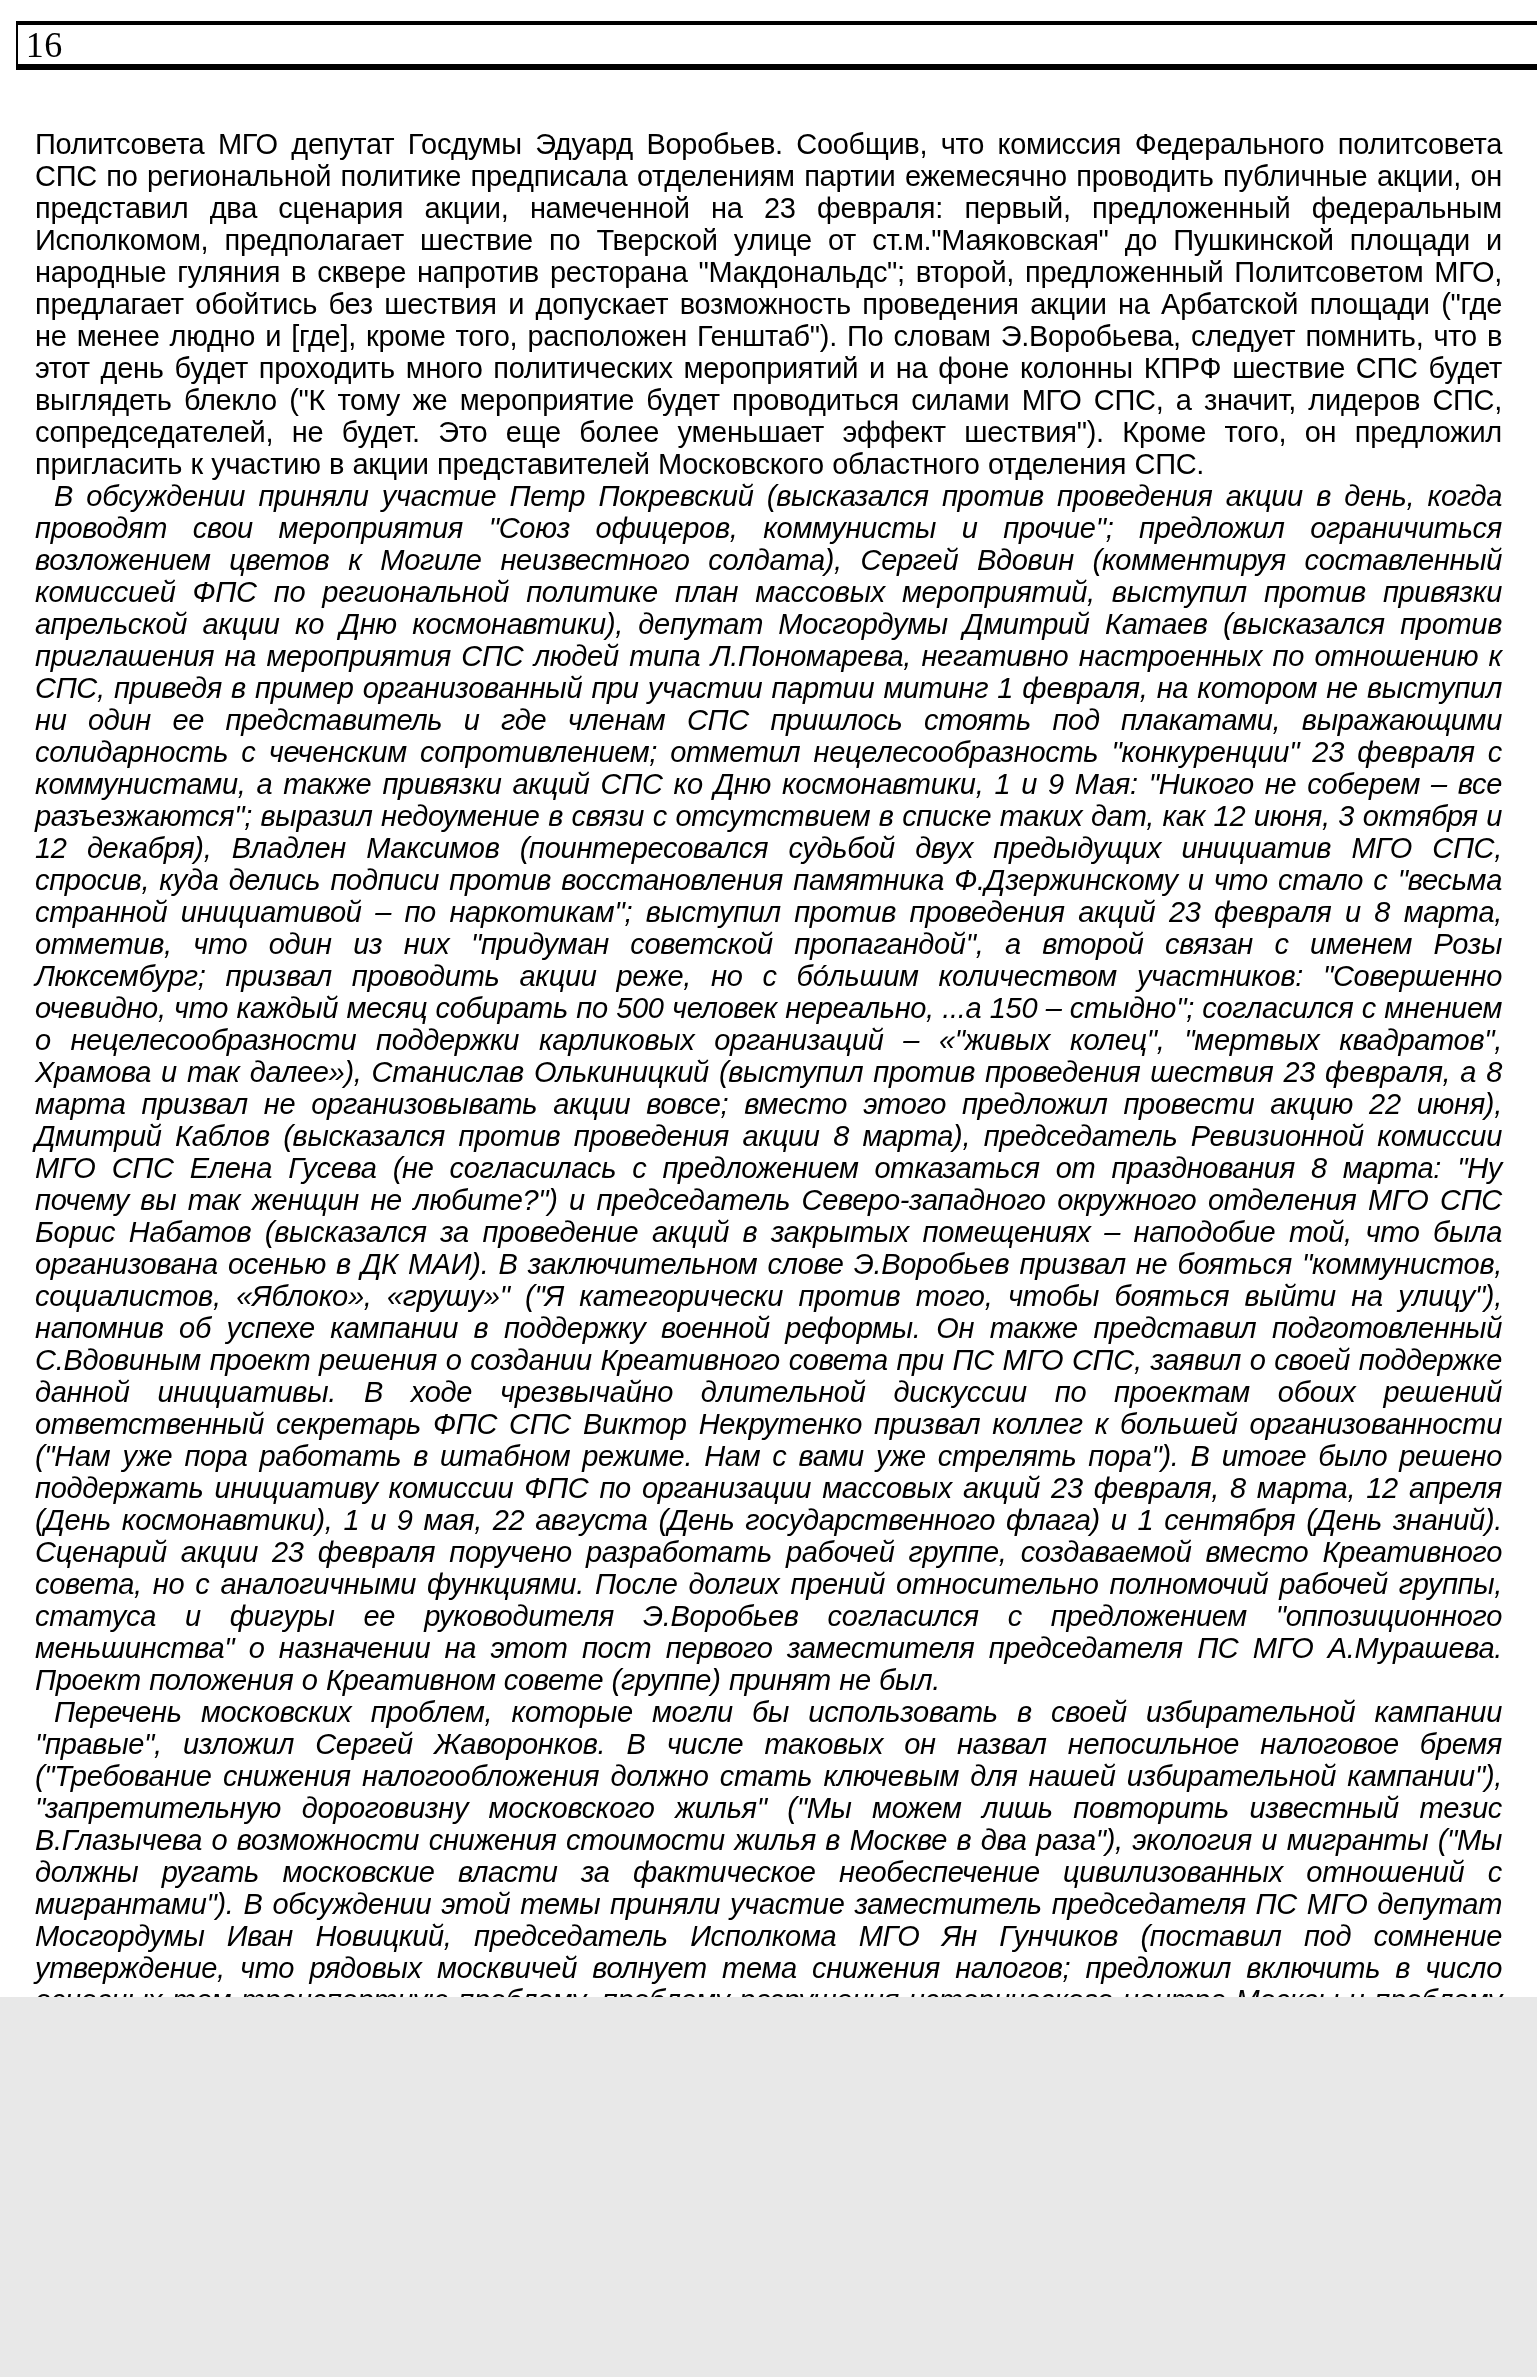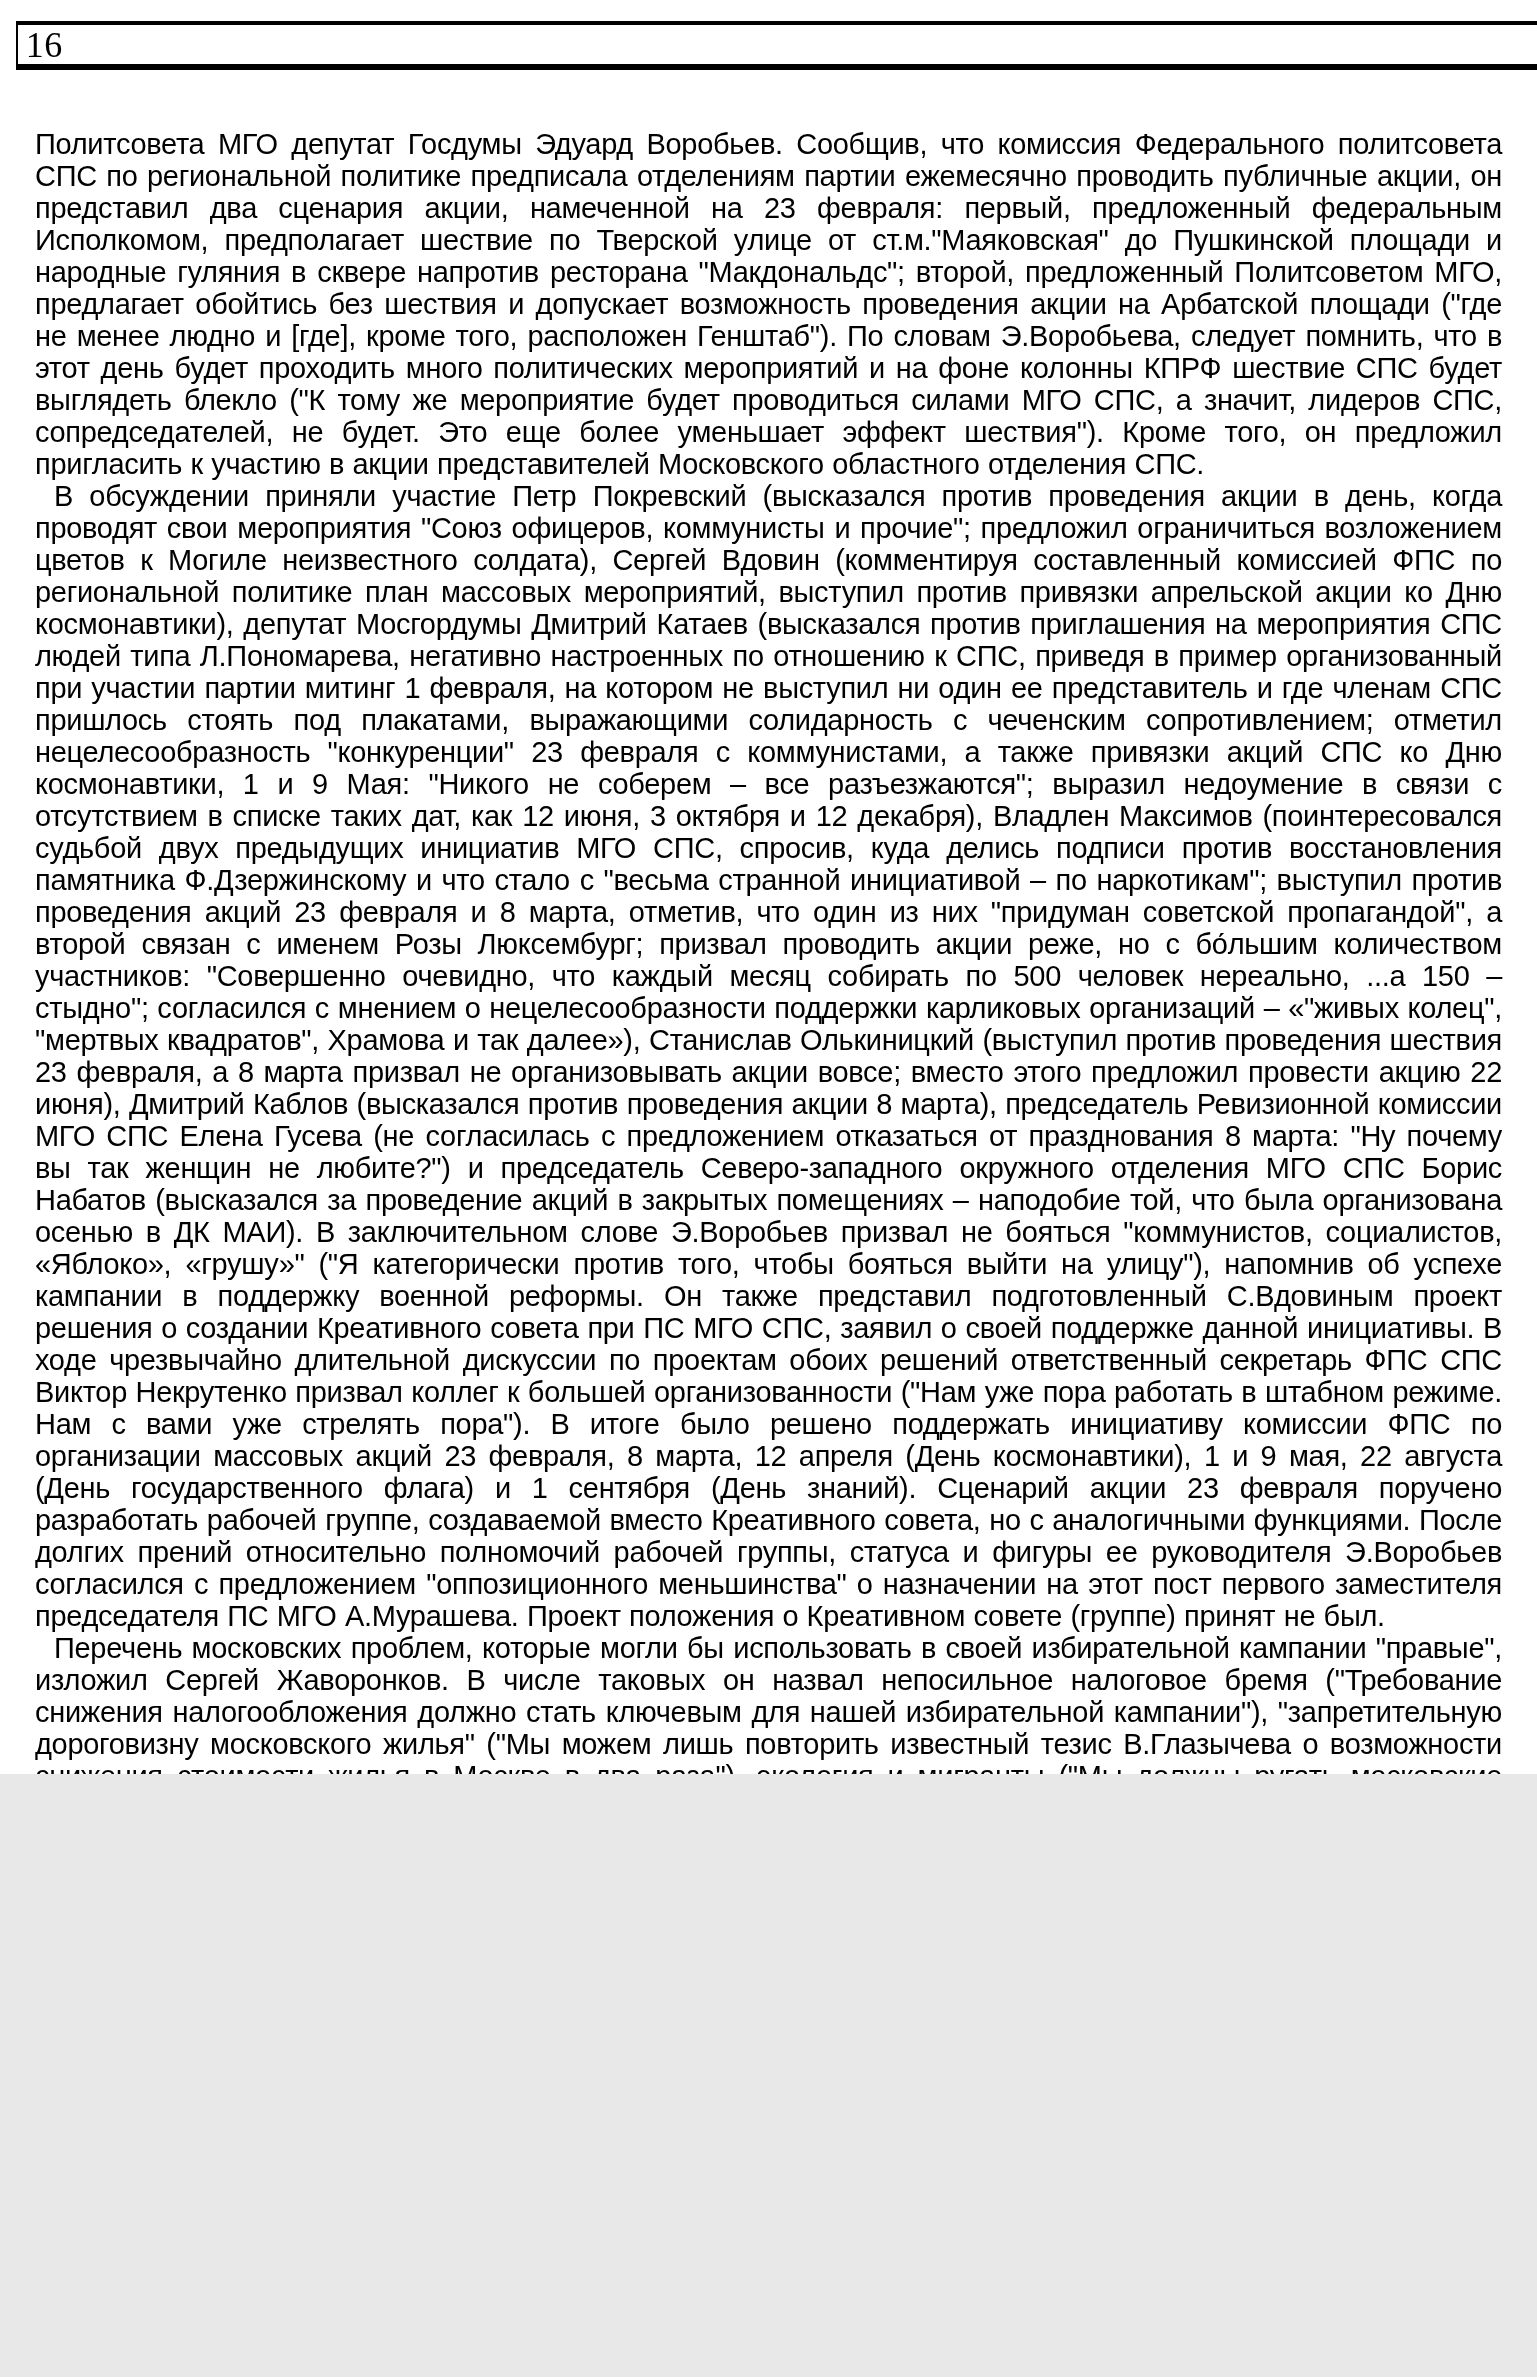--- a/index.html
+++ b/index.html
@@ -3,21 +3,21 @@
 <meta charset="utf-8">
 <style>
   html, body {
     margin: 0;
     padding: 0;
     background: #e8e8e8;
   }
   .page {
     position: relative;
     width: 1537px;
-    height: 1774px;
+    height: 1997px;
     margin: 0 auto;
     background: #ffffff;
     color: #000000;
     overflow: hidden;
     font-family: "Liberation Sans", sans-serif;
   }
   
   .header {
     position: absolute;
     left: 16px;
@@ -57,20 +57,21 @@
     letter-spacing: -0.3px;
     text-align: justify;
     word-spacing: 0.6px;
   }
   .content p {
     margin: 0;
     padding: 0;
   }
   .content p.indent {
     text-indent: 19px;
+    font-style: italic;
   }
   
   .content p.lastcut {
     text-align-last: justify;
   }
 </style>
 </head>
 <body>
 
 <div class="page">

